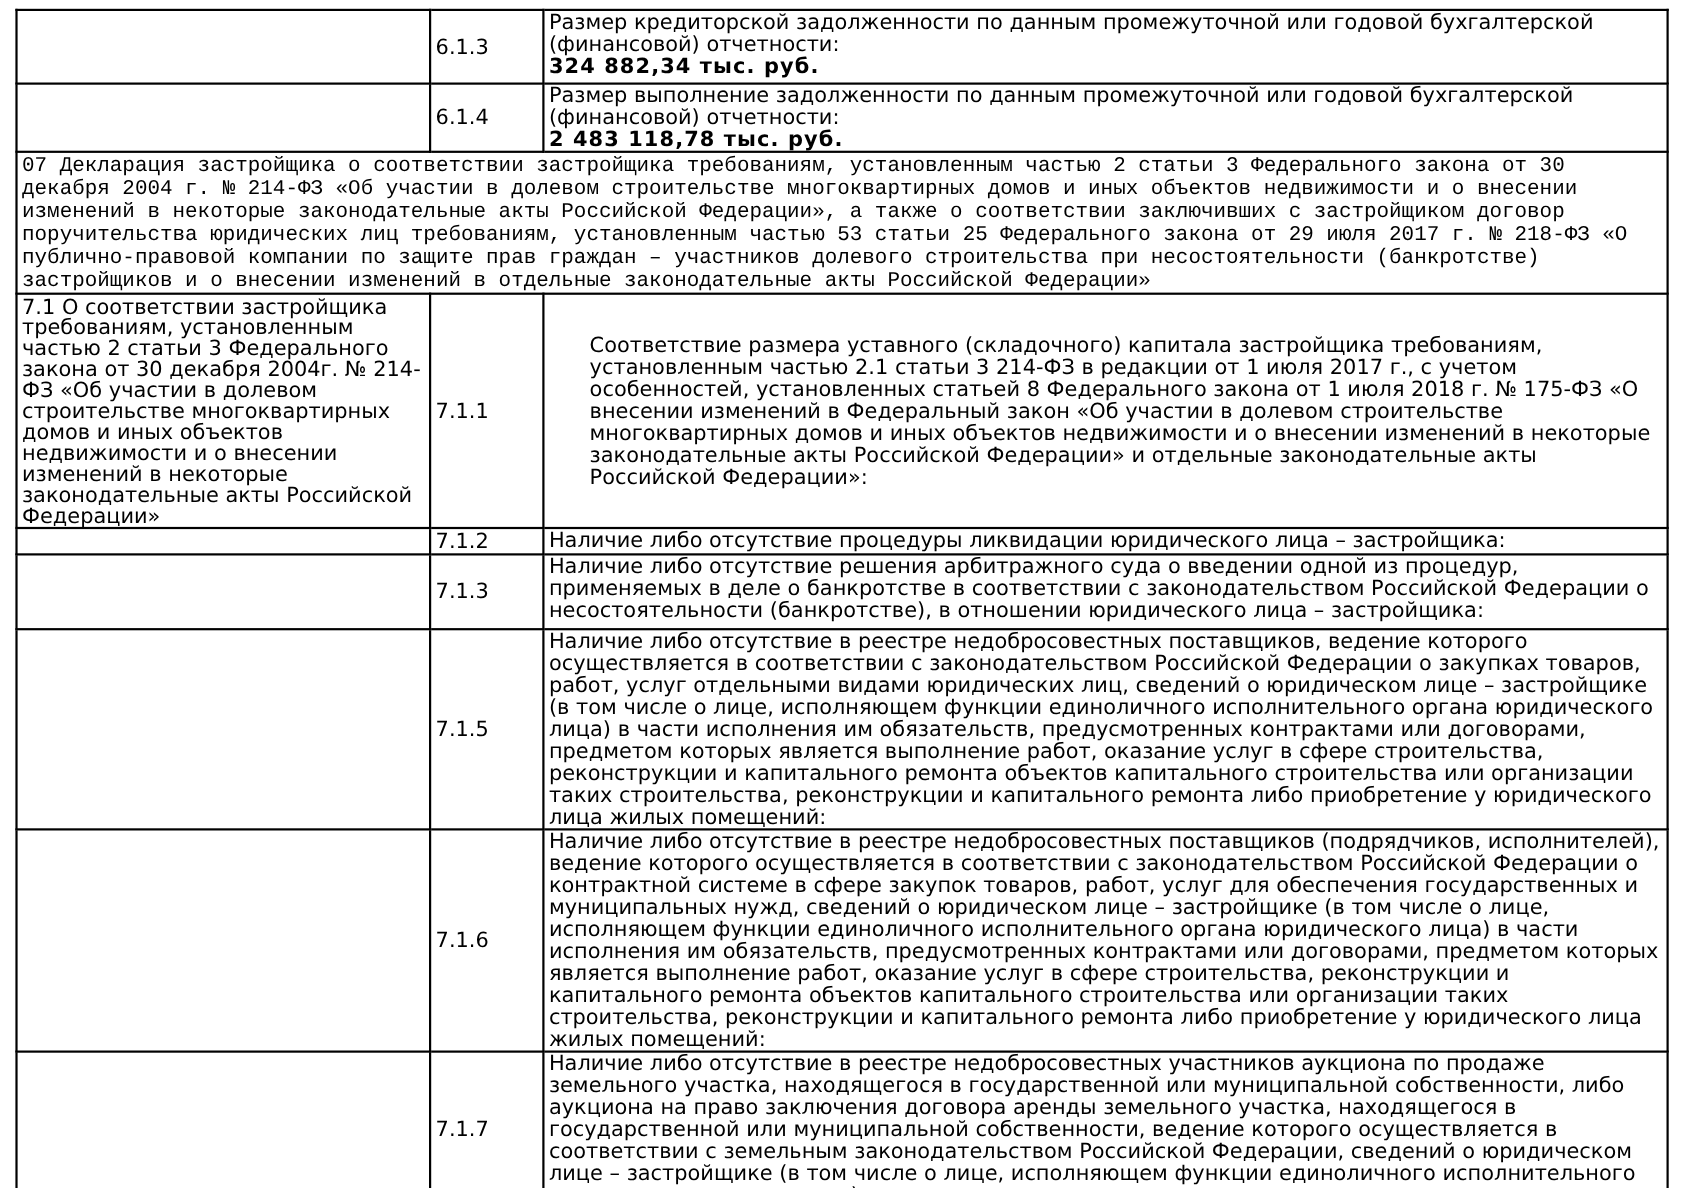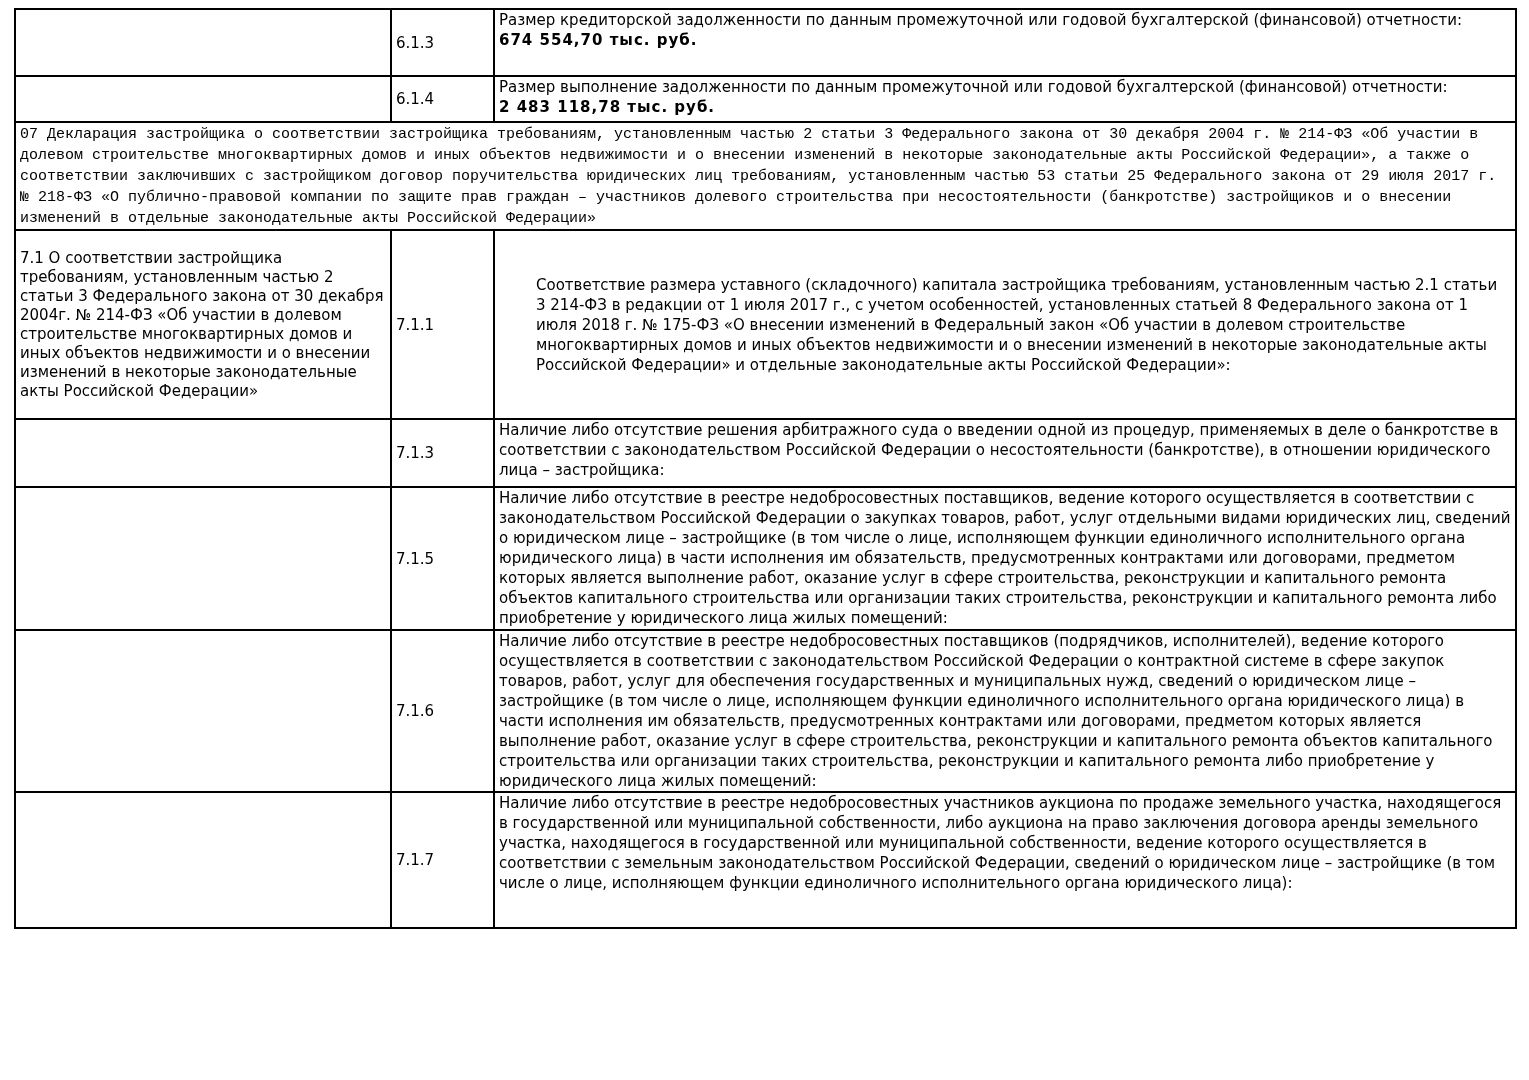--- a/index.html
+++ b/index.html
@@ -25,40 +25,40 @@
     left: 14px;
     top: 8px;
     width: 1501px;
     border-collapse: collapse;
     table-layout: fixed;
   }
   td {
     border: 2px solid #000000;
     padding: 0 4px;
     vertical-align: top;
-    font-size: 15px;
+    font-size: 19px;
     line-height: 20px;
     word-wrap: break-word;
   }
   col.c1 { width: 376px; }
   col.c2 { width: 103px; }
   col.c3 { width: 1022px; }
 
   td.num-cell {
     vertical-align: middle;
     padding-left: 4px;
   }
   td.header-cell {
     line-height: 21px;
     padding-top: 1px;
     font-family: Liberation Mono, monospace;
   }
   td.left-71-cell {
     line-height: 19px;
-    padding-top: 18px;
+    padding-top: 2px;
     margin-top: 36px;
   }
   td.mid-valign {
     vertical-align: middle;
     padding-left: 41px;
   }
   .bold-value {
     font-weight: bold;
     letter-spacing: 1px;
   }
@@ -84,21 +84,21 @@
       <col class="c2">
       <col class="c3">
     </colgroup>
 
     <tbody>
         <tr class="r-613">
       <td class="left-cell"></td>
       <td class="num-cell">6.1.3</td>
       <td class="text-cell">
         <span>Размер кредиторской задолженности по данным промежуточной или годовой бухгалтерской (финансовой) отчетности:</span>
-        <div class="bold-value">674 554,70 тыс. руб.</div>
+        <div class="bold-value">324 882,34 тыс. руб.</div>
       </td>
     </tr>
 
     <tr class="r-614">
       <td class="left-cell"></td>
       <td class="num-cell">6.1.4</td>
       <td class="text-cell">
         <span>Размер выполнение задолженности по данным промежуточной или годовой бухгалтерской (финансовой) отчетности:</span>
         <div class="bold-value">2 483 118,78 тыс. руб.</div>
       </td>
@@ -107,20 +107,25 @@
     <tr class="r-hdr">
       <td class="header-cell" colspan="3">07 Декларация застройщика о соответствии застройщика требованиям, установленным частью 2 статьи 3 Федерального закона от 30 декабря 2004 г. № 214-ФЗ «Об участии в долевом строительстве многоквартирных домов и иных объектов недвижимости и о внесении изменений в некоторые законодательные акты Российской Федерации», а также о соответствии заключивших с застройщиком договор поручительства юридических лиц требованиям, установленным частью 53 статьи 25 Федерального закона от 29 июля 2017 г. № 218-ФЗ «О публично-правовой компании по защите прав граждан – участников долевого строительства при несостоятельности (банкротстве) застройщиков и о внесении изменений в отдельные законодательные акты Российской Федерации»</td>
     </tr>
 
     <tr class="r-711">
       <td class="left-71-cell">7.1 О соответствии застройщика требованиям, установленным частью 2 статьи 3 Федерального закона от 30 декабря 2004г. № 214-ФЗ «Об участии в долевом строительстве многоквартирных домов и иных объектов недвижимости и о внесении изменений в некоторые законодательные акты Российской Федерации»</td>
       <td class="num-cell">7.1.1</td>
       <td class="text-cell mid-valign">Соответствие размера уставного (складочного) капитала застройщика требованиям, установленным частью 2.1 статьи 3 214-ФЗ в редакции от 1 июля 2017 г., с учетом особенностей, установленных статьей 8 Федерального закона от 1 июля 2018 г. № 175-ФЗ «О внесении изменений в Федеральный закон «Об участии в долевом строительстве многоквартирных домов и иных объектов недвижимости и о внесении изменений в некоторые законодательные акты Российской Федерации» и отдельные законодательные акты Российской Федерации»:</td>
     </tr>
 
+    <tr class="r-712">
+      <td class="left-cell"></td>
+      <td class="num-cell">7.1.2</td>
+      <td class="text-cell">Наличие либо отсутствие процедуры ликвидации юридического лица – застройщика:</td>
+    </tr>
 
     <tr class="r-713">
       <td class="left-cell"></td>
       <td class="num-cell">7.1.3</td>
       <td class="text-cell">Наличие либо отсутствие решения арбитражного суда о введении одной из процедур, применяемых в деле о банкротстве в соответствии с законодательством Российской Федерации о несостоятельности (банкротстве), в отношении юридического лица – застройщика:</td>
     </tr>
 
 
     <tr class="r-715">
       <td class="left-cell"></td>

